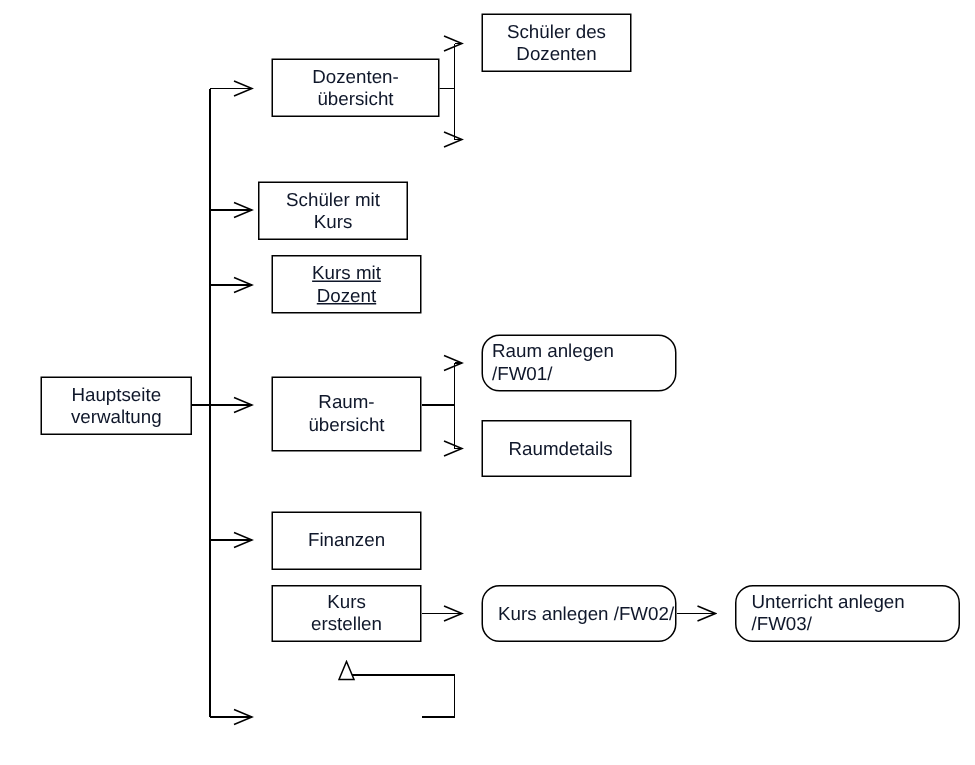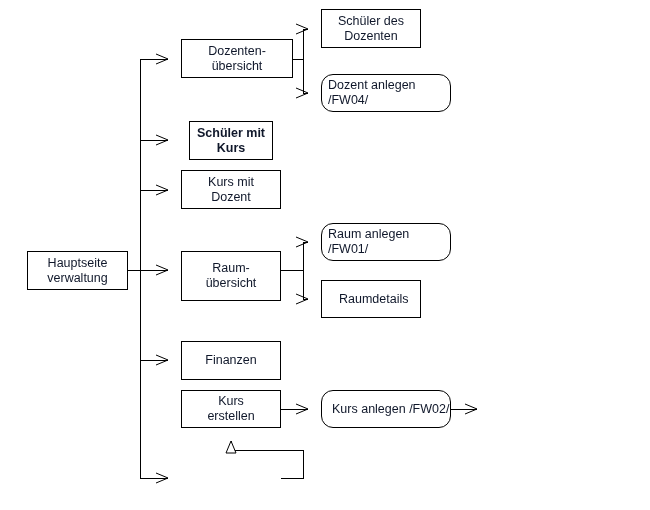--- a/index.html
+++ b/index.html
@@ -93,37 +93,37 @@
 
   <div class="node" style="left:11px; top:251px; width:101px; height:39px;margin-left:16px;">Hauptseite
 verwaltung</div>
 
   <div class="node" style="left:181px; top:39px; width:112px; height:39px;">Dozenten-
 übersicht</div>
 
   <div class="node" style="left:321px; top:9px; width:100px; height:39px;">Schüler des
 Dozenten</div>
 
-  <div class="node rounded left-shift" style="left:321px; top:74px; width:130px; height:38px; padding-left:6px;">Dozent anlegen /FW04/</div>
 
-  <div class="node" style="left:189px; top:121px; width:84px; height:39px;font-weight:bold;">Schüler mit
+  <div class="node" style="left:172px; top:121px; width:100px; height:39px;">Schüler mit
 Kurs</div>
 
-  <div class="node" style="left:181px; top:170px; width:100px; height:39px;">Kurs mit
+  <div class="node" style="left:181px; top:170px; width:100px; height:39px;text-decoration:underline;">Kurs mit
 Dozent</div>
 
   <div class="node" style="left:181px; top:251px; width:100px; height:50px;">Raum-
 übersicht</div>
 
   <div class="node rounded left-shift" style="left:321px; top:223px; width:130px; height:38px; padding-left:6px;">Raum anlegen /FW01/</div>
 
   <div class="node left-shift" style="left:321px; top:280px; width:100px; height:38px; padding-left:17px;">Raumdetails</div>
 
   <div class="node" style="left:181px; top:341px; width:100px; height:39px;">Finanzen</div>
 
   <div class="node" style="left:181px; top:390px; width:100px; height:38px;">Kurs
 erstellen</div>
 
   <div class="node rounded left-shift" style="left:321px; top:390px; width:130px; height:38px; padding-left:10px;">Kurs anlegen /FW02/</div>
 
+  <div class="node rounded left-shift" style="left:490px; top:390px; width:150px; height:38px; padding-left:10px;">Unterricht anlegen /FW03/</div>
 
 
 </div>
 
 </body></html>

